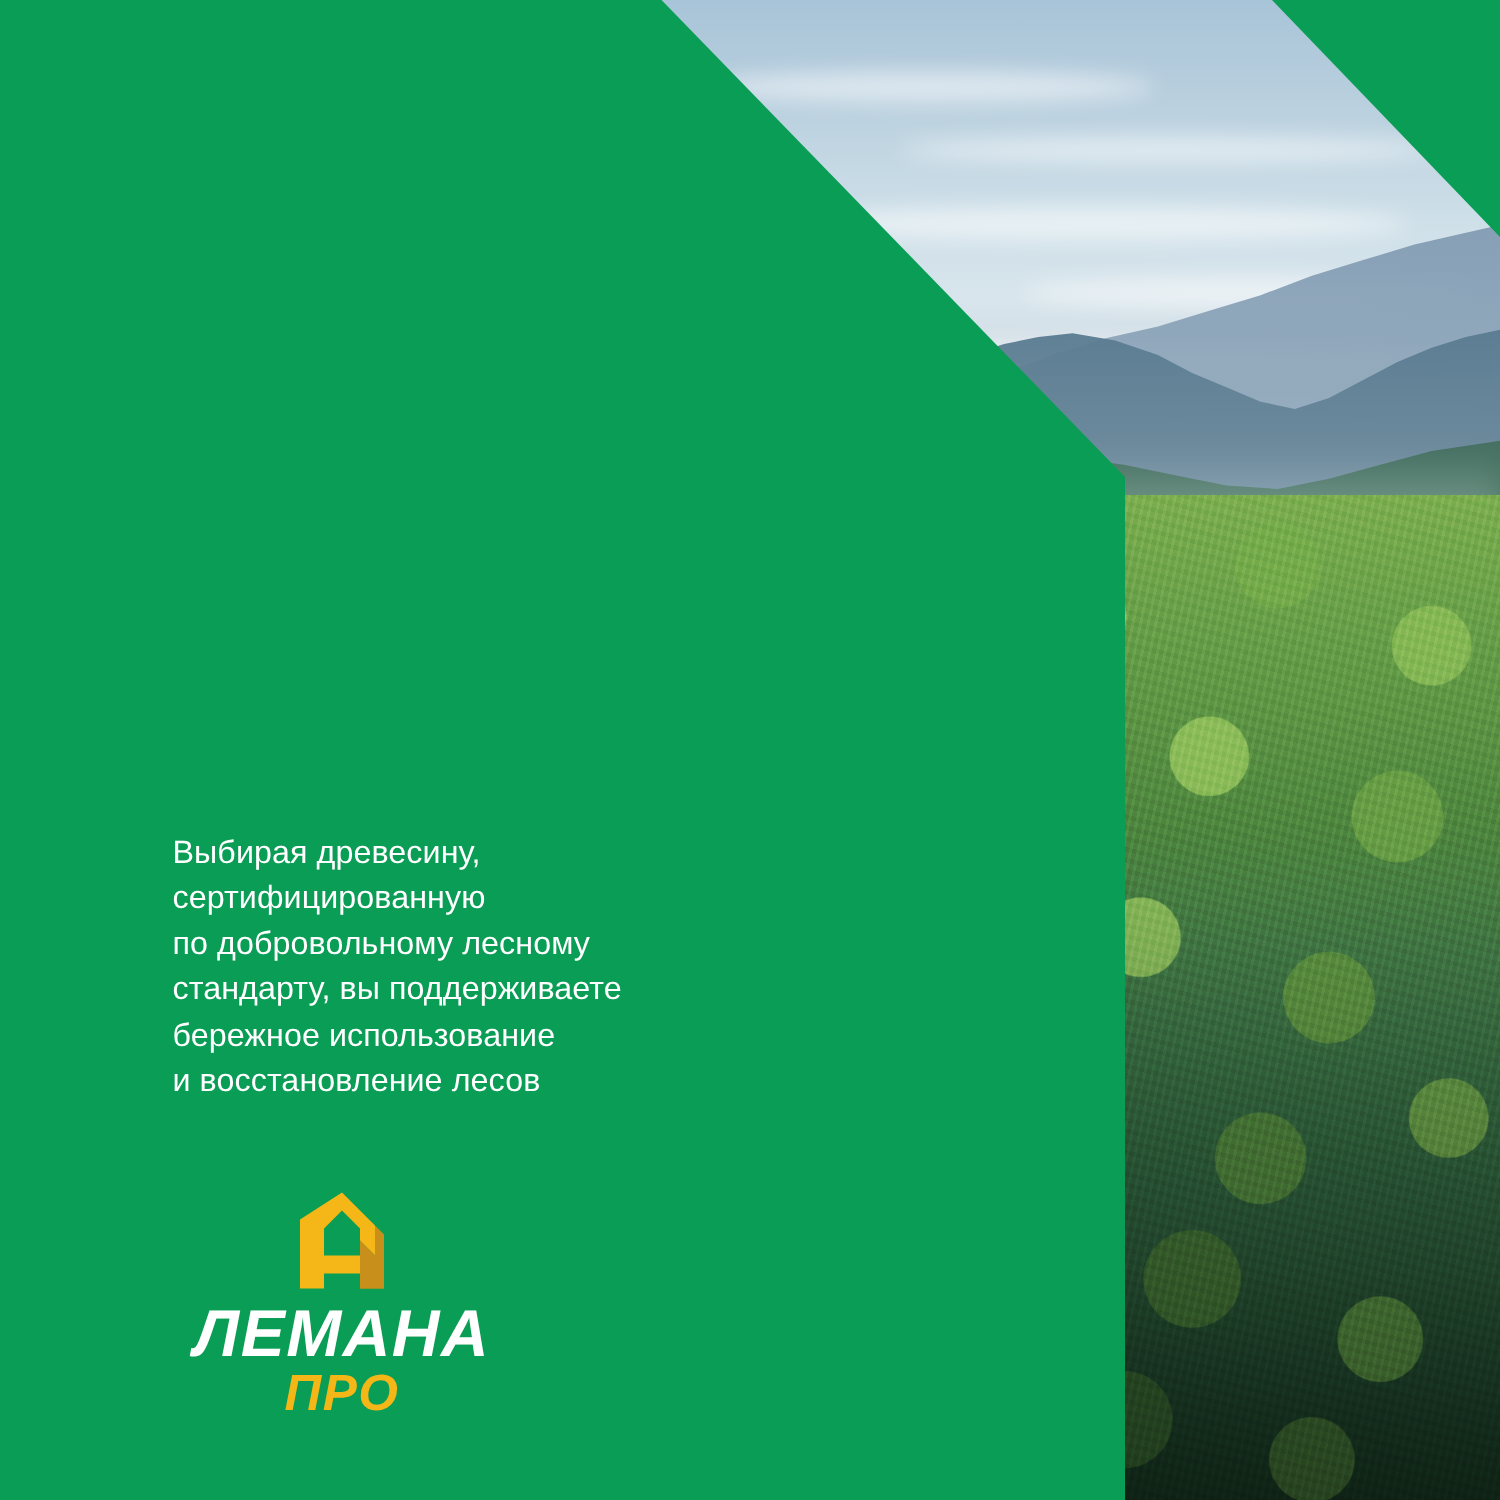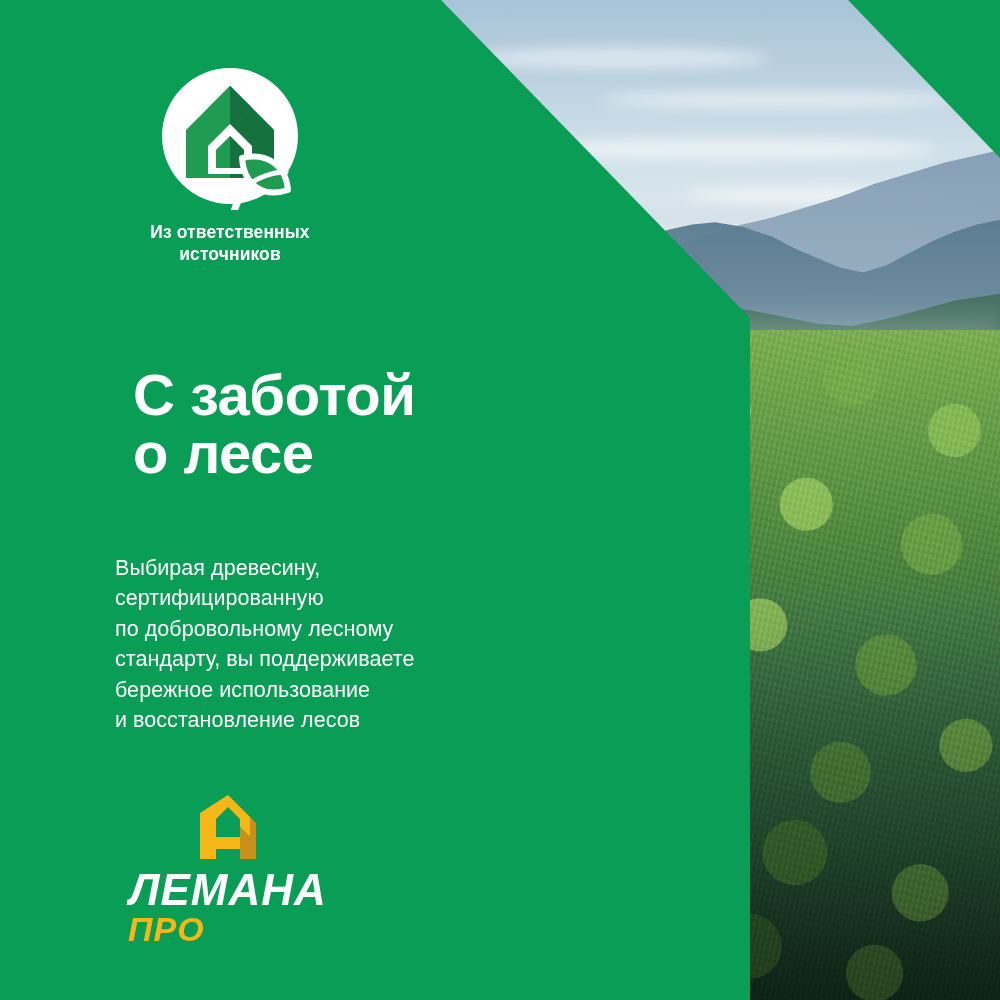--- a/index.html
+++ b/index.html
@@ -232,20 +232,21 @@
     display: block;
     text-align: center;
     color: #ffffff;
     font-size: 44px;
     font-weight: bold;
     line-height: 0.96;
     letter-spacing: 1px;
   }
   .brand-sub {
     display: block;
+    text-align: center;
     color: #f5b718;
     font-size: 34px;
     font-weight: bold;
     line-height: 1.0;
     letter-spacing: 1px;
     margin-top: 1px;
   }
 </style>
 </head>
 <body>
@@ -270,50 +271,21 @@
     <div class="forest"></div>
     <div class="forest-tex"></div>
     <div class="forest-shade"></div>
   </div>
 
   <div class="green-main"></div>
   <div class="green-corner"></div>
 
   <div class="content">
 
-    <div class="ecolabel">
-      <svg class="ecolabel-mark" width="148" height="148" viewBox="0 0 148 148">
-
-        <path d="M74 6 A68 68 0 1 0 142 74 L126 74 A52 52 0 1 1 74 22 Z" fill="#ffffff"></path>
-        <path d="M142 74 A68 68 0 0 0 74 6 L74 22 A52 52 0 0 1 126 74 Z" fill="#ffffff"></path>
-
-        <circle cx="74" cy="74" r="53" fill="#ffffff"></circle>
-
-        <path d="M74 24 L118 68 L118 116 L30 116 L30 68 Z" fill="#1f9c52"></path>
-
-        <path d="M74 24 L118 68 L118 116 L74 116 Z" fill="#15713d"></path>
-
-        <path d="M74 24 L96 46 L74 68 L52 46 Z" fill="#1f9c52"></path>
-        <path d="M74 24 L96 46 L74 68 Z" fill="#15713d"></path>
-
-        <path d="M74 62 L96 84 L96 112 L52 112 L52 84 Z" fill="#ffffff"></path>
-        <path d="M74 74 L88 88 L88 106 L60 106 L60 88 Z" fill="#1f9c52"></path>
-        <path d="M74 74 L88 88 L88 106 L74 106 Z" fill="#15713d"></path>
-
-        <path d="M86 96 C112 90 130 104 132 128 C108 136 88 124 86 96 Z" fill="#1f9c52" stroke="#ffffff" stroke-width="6" stroke-linejoin="round"></path>
-        <path d="M88 126 C100 116 116 110 130 110" stroke="#ffffff" stroke-width="5" fill="none" stroke-linecap="round"></path>
-
-        <path d="M90 128 C84 134 80 142 78 150" stroke="#ffffff" stroke-width="7" fill="none" stroke-linecap="round"></path>
-      </svg>
-      <div class="ecolabel-caption">Из ответственных
-источников</div>
-    </div>
-
-    <h1 class="headline">С заботой
-о лесе</h1>
+
 
     <p class="bodycopy">Выбирая древесину,
 сертифицированную
 по добровольному лесному
 стандарту, вы поддерживаете
 бережное использование
 и восстановление лесов</p>
 
     <div class="brand">
       <svg class="brand-mark" width="76" height="68" viewBox="0 0 76 68">

